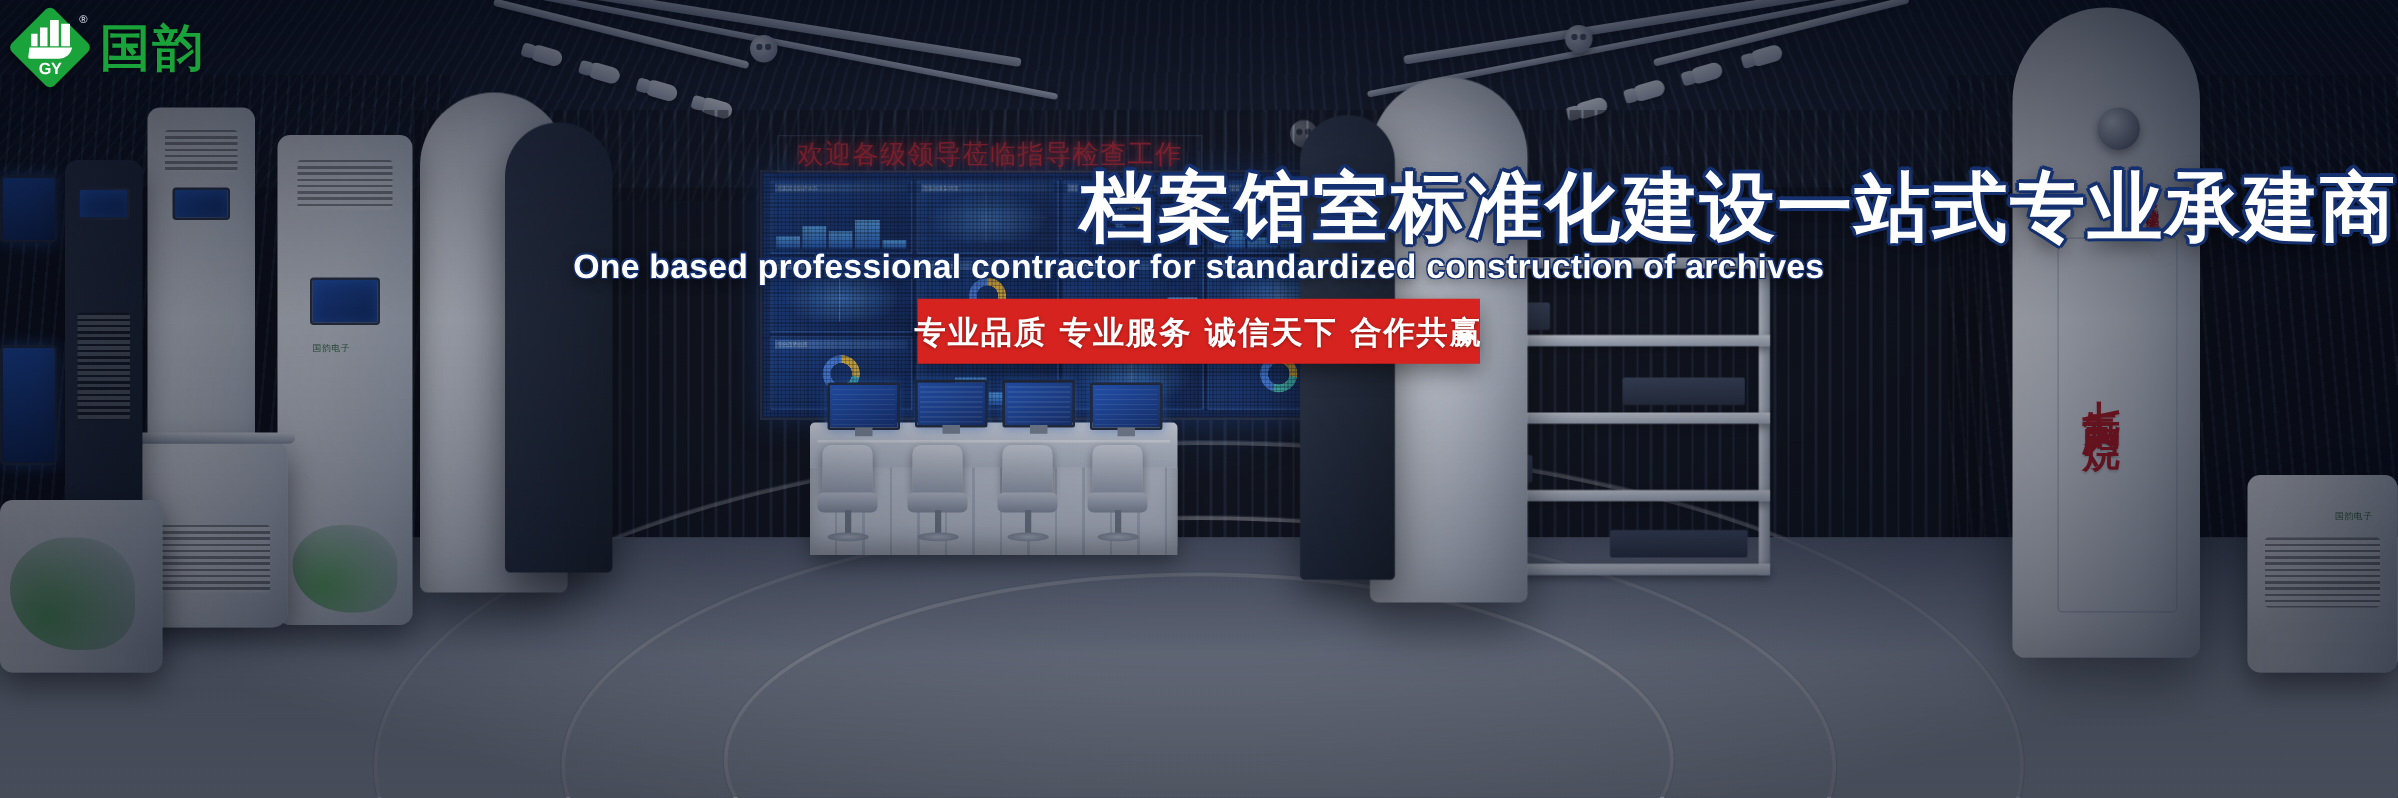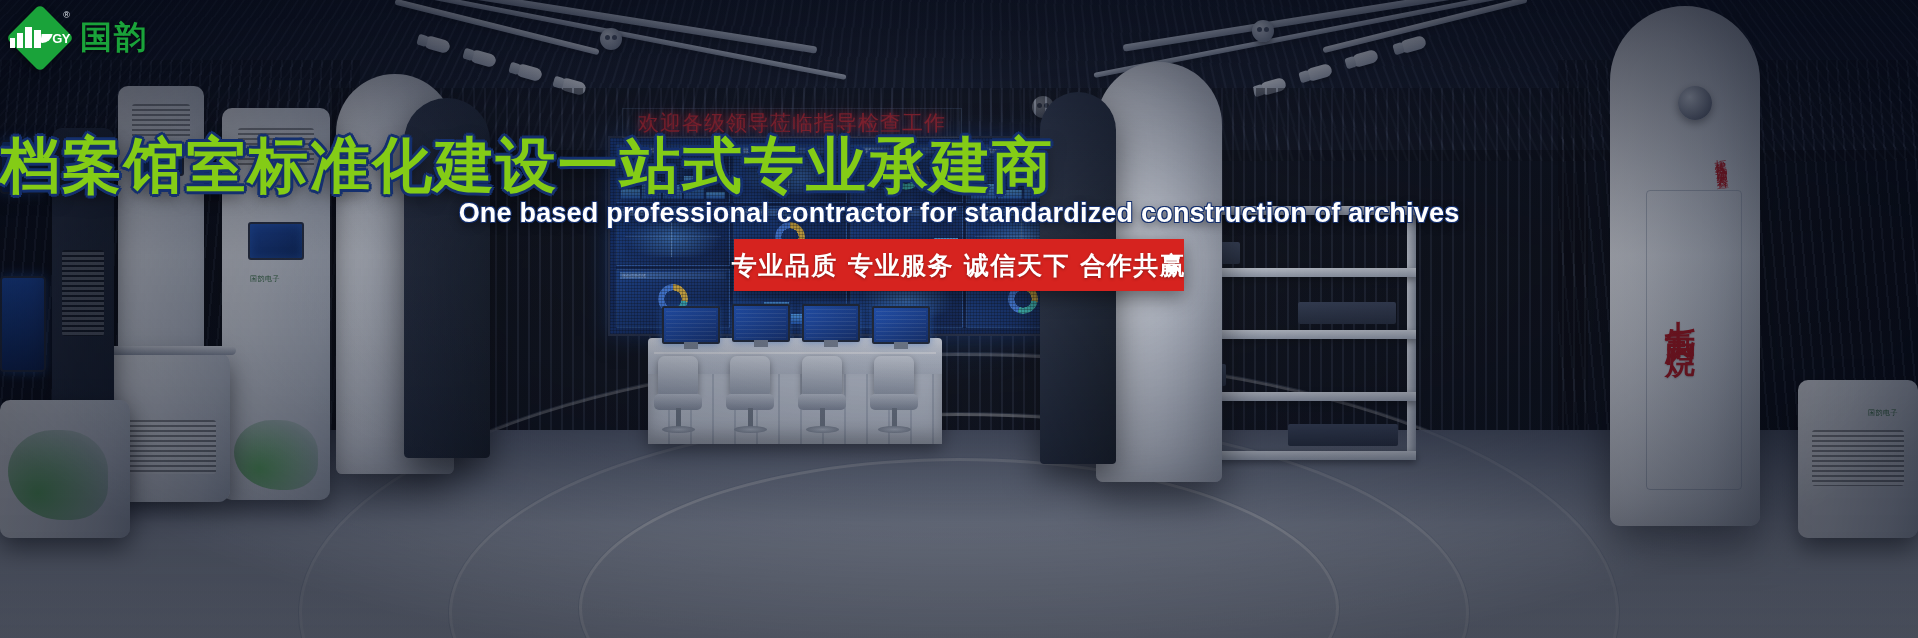--- a/index.html
+++ b/index.html
@@ -192,23 +192,23 @@
   
   .overlay { position:absolute; inset:0; }
   .cn-top { position:absolute; left:0; right:0; top:44px; text-align:center;
          font-family:"DejaVu Sans","Liberation Sans",sans-serif;
          font-size:42px; font-weight:700; letter-spacing:5px; color:#ffffff;
          text-shadow:0 2px 10px rgba(0,0,0,.75),0 0 28px rgba(90,140,220,.45); }
   .en-top { position:absolute; left:0; right:0; top:94px; text-align:center;
          font-family:"Liberation Sans",sans-serif;
          font-size:19px; font-weight:700; letter-spacing:.6px; color:#ffffff;
          text-shadow:0 2px 7px rgba(0,0,0,.85); }
-  .cn-main { position:absolute; left:0; right:0; top:126px; text-align:left;
+  .cn-main { position:absolute; left:0; right:0; top:126px; text-align:right;
          font-family:"DejaVu Sans","Liberation Sans",sans-serif;
-         font-size:60px; font-weight:700; letter-spacing:2px; color:#84cc16;
+         font-size:60px; font-weight:700; letter-spacing:2px; color:#ffffff;
          text-shadow:
             -2px -2px 0 #15306e, 2px -2px 0 #15306e, -2px 2px 0 #15306e, 2px 2px 0 #15306e,
             0 -3px 0 #15306e, 0 3px 0 #15306e, -3px 0 0 #15306e, 3px 0 0 #15306e,
             0 6px 16px rgba(0,0,0,.6); }
   .en-main { position:absolute; left:0; right:0; top:198px; text-align:center;
          font-family:"Liberation Sans",sans-serif;
          font-size:27px; font-weight:700; letter-spacing:.2px; color:#ffffff;
          text-shadow:
             -1px -1px 0 #15306e, 1px -1px 0 #15306e, -1px 1px 0 #15306e, 1px 1px 0 #15306e,
             0 3px 10px rgba(0,0,0,.65); }
@@ -219,33 +219,33 @@
   .slogan-bar span { font-family:"DejaVu Sans","Liberation Sans",sans-serif;
          font-size:25px; font-weight:700; letter-spacing:1.5px; color:#ffffff;
          text-shadow:0 1px 3px rgba(0,0,0,.35); white-space:nowrap; }
 
   
   .logo { position:absolute; left:10px; top:8px; display:flex; align-items:center; gap:10px; }
   .logo-mark { position:relative; width:60px; height:60px; }
   .logo-dia { position:absolute; left:6px; top:6px; width:48px; height:48px;
          background:#1aa33a; transform:rotate(45deg); border-radius:5px;
          box-shadow:0 2px 8px rgba(0,0,0,.45); }
-  .logo-glyph { position:absolute; inset:0; display:flex; flex-direction:row;
+  .logo-glyph { position:absolute; inset:0; display:flex; flex-direction:column;
          align-items:center; justify-content:center; }
   .logo-bldgs { display:flex; align-items:flex-end; gap:2px; margin-bottom:1px; }
   .logo-bldgs i { display:block; background:#ffffff; }
   .lb1 { width:5px; height:10px; } .lb2 { width:6px; height:15px; }
   .lb3 { width:7px; height:21px; } .lb4 { width:7px; height:18px; }
   .logo-wave { width:34px; height:9px; background:#ffffff;
          border-radius:0 0 16px 3px; transform:skewX(-8deg); }
   .logo-gy { font-family:"Liberation Sans",sans-serif; font-size:13px; font-weight:700;
          color:#ffffff; letter-spacing:-.5px; line-height:1; margin-top:1px; }
   .logo-r { position:absolute; right:0px; top:2px; font-size:9px; color:#e8edf5; }
   .logo-name { font-family:"DejaVu Sans","Liberation Sans",sans-serif;
-         font-size:32px; font-weight:700; letter-spacing:2px; color:#1aa33a;
+         font-size:40px; font-weight:700; letter-spacing:2px; color:#1aa33a;
          text-shadow:0 1px 4px rgba(0,0,0,.6); }
 </style>
 </head>
 <body>
 
 <div id="banner">
 
   <div class="scene">
 
     <div class="ceiling">

